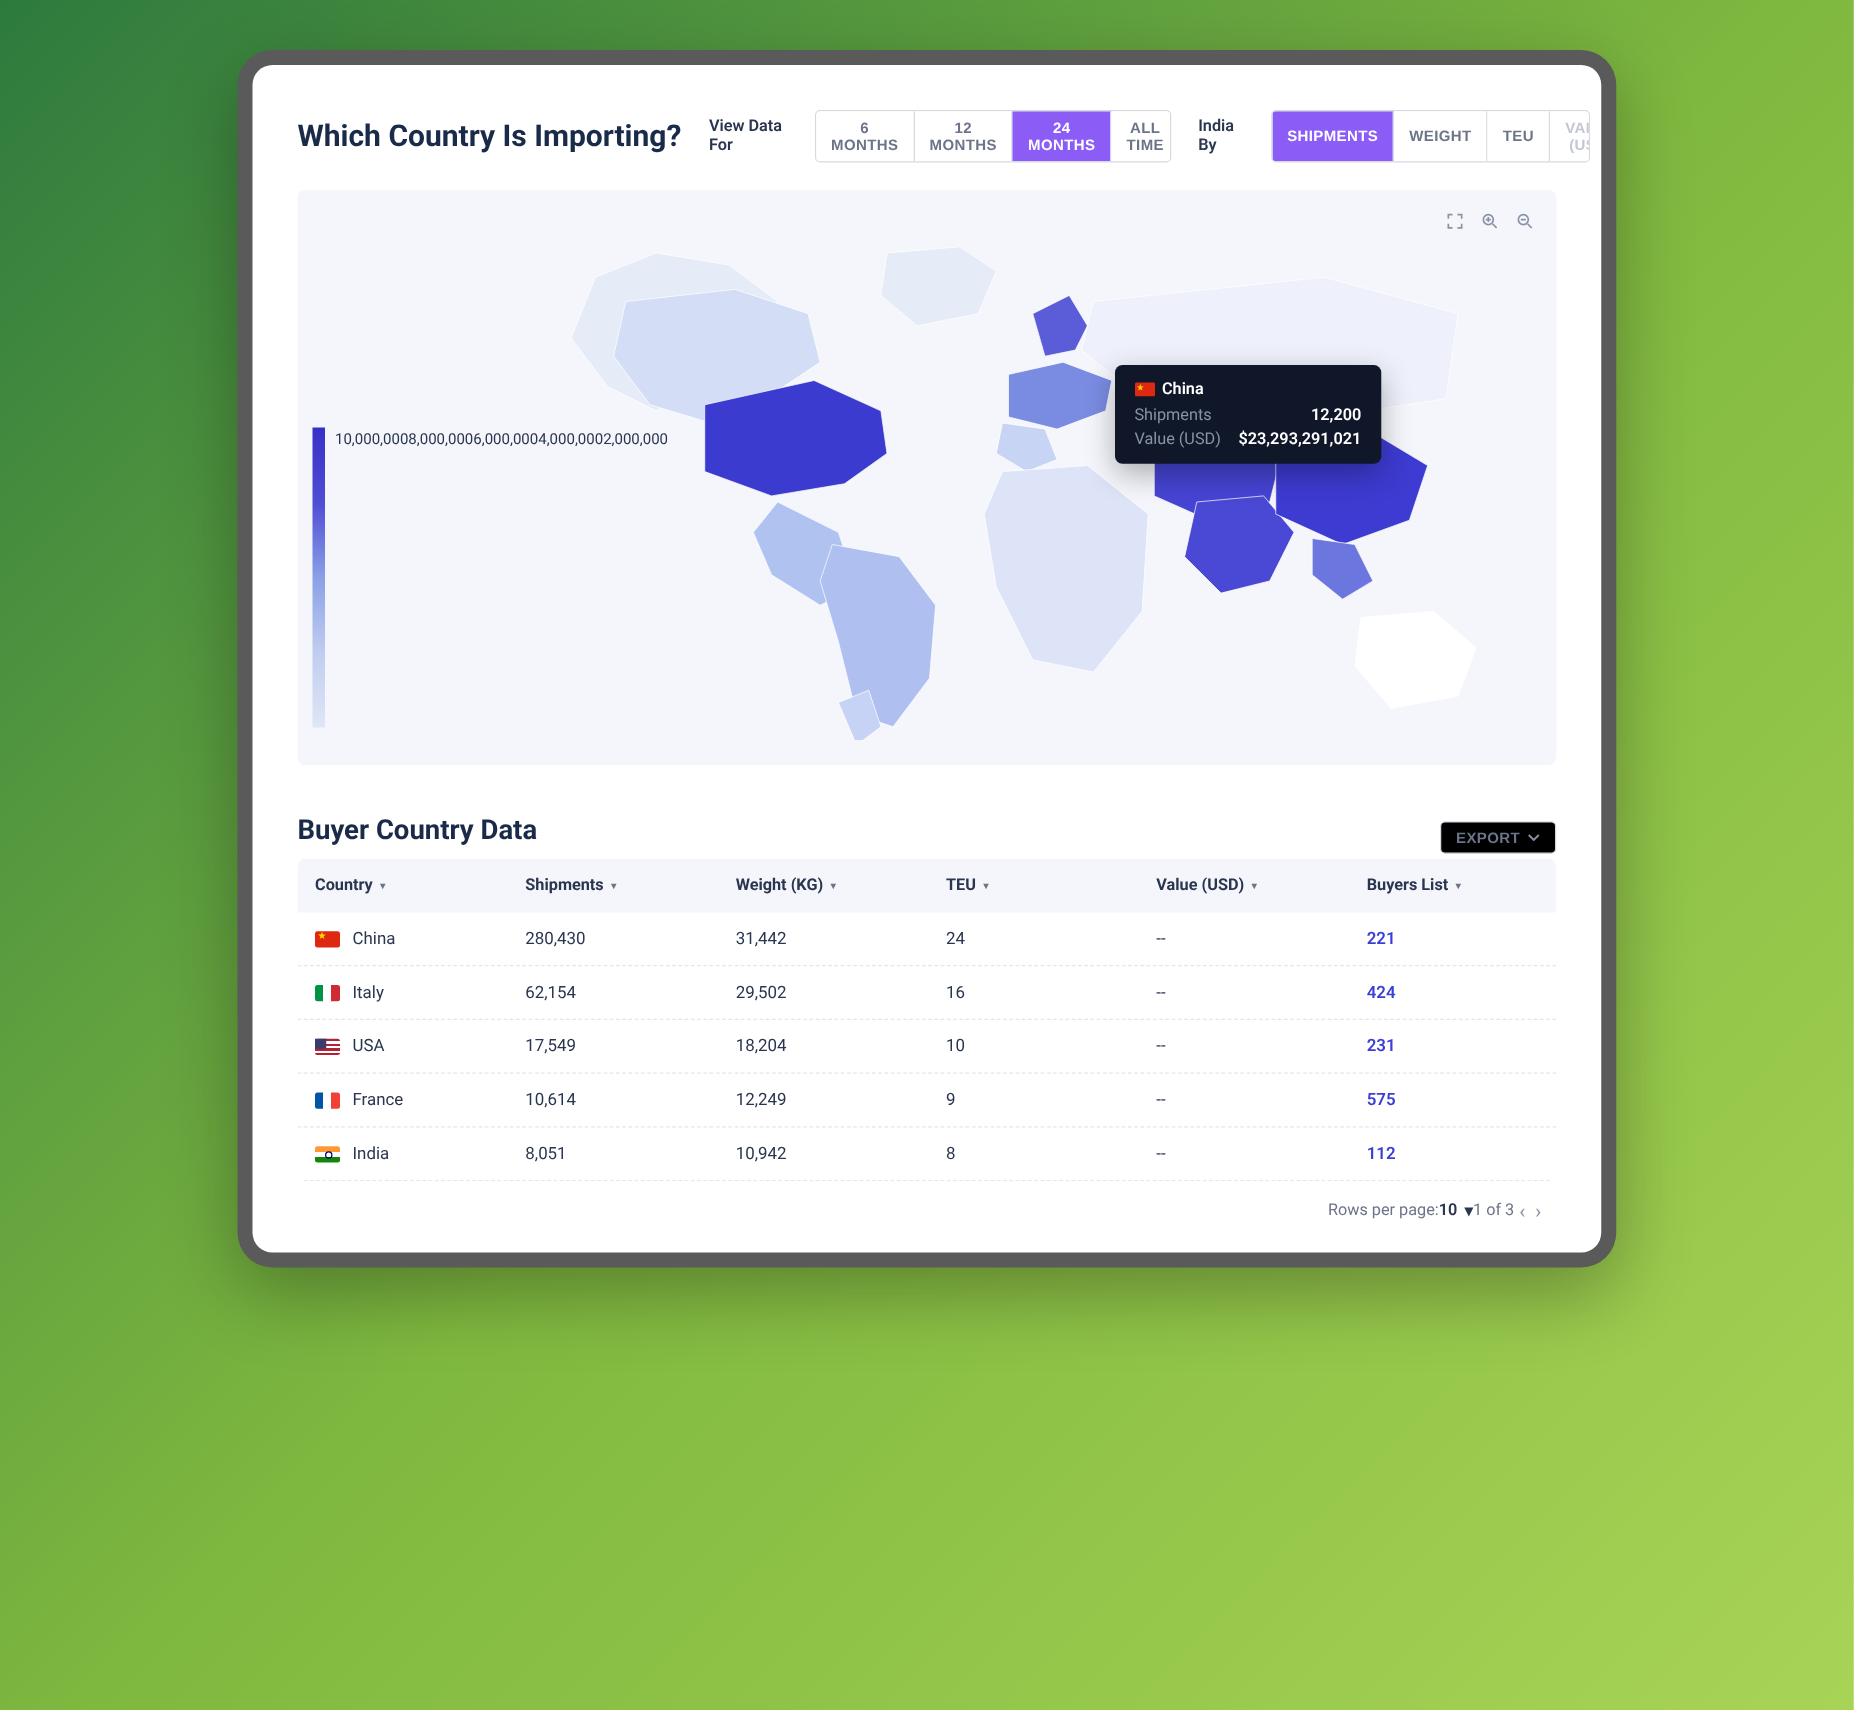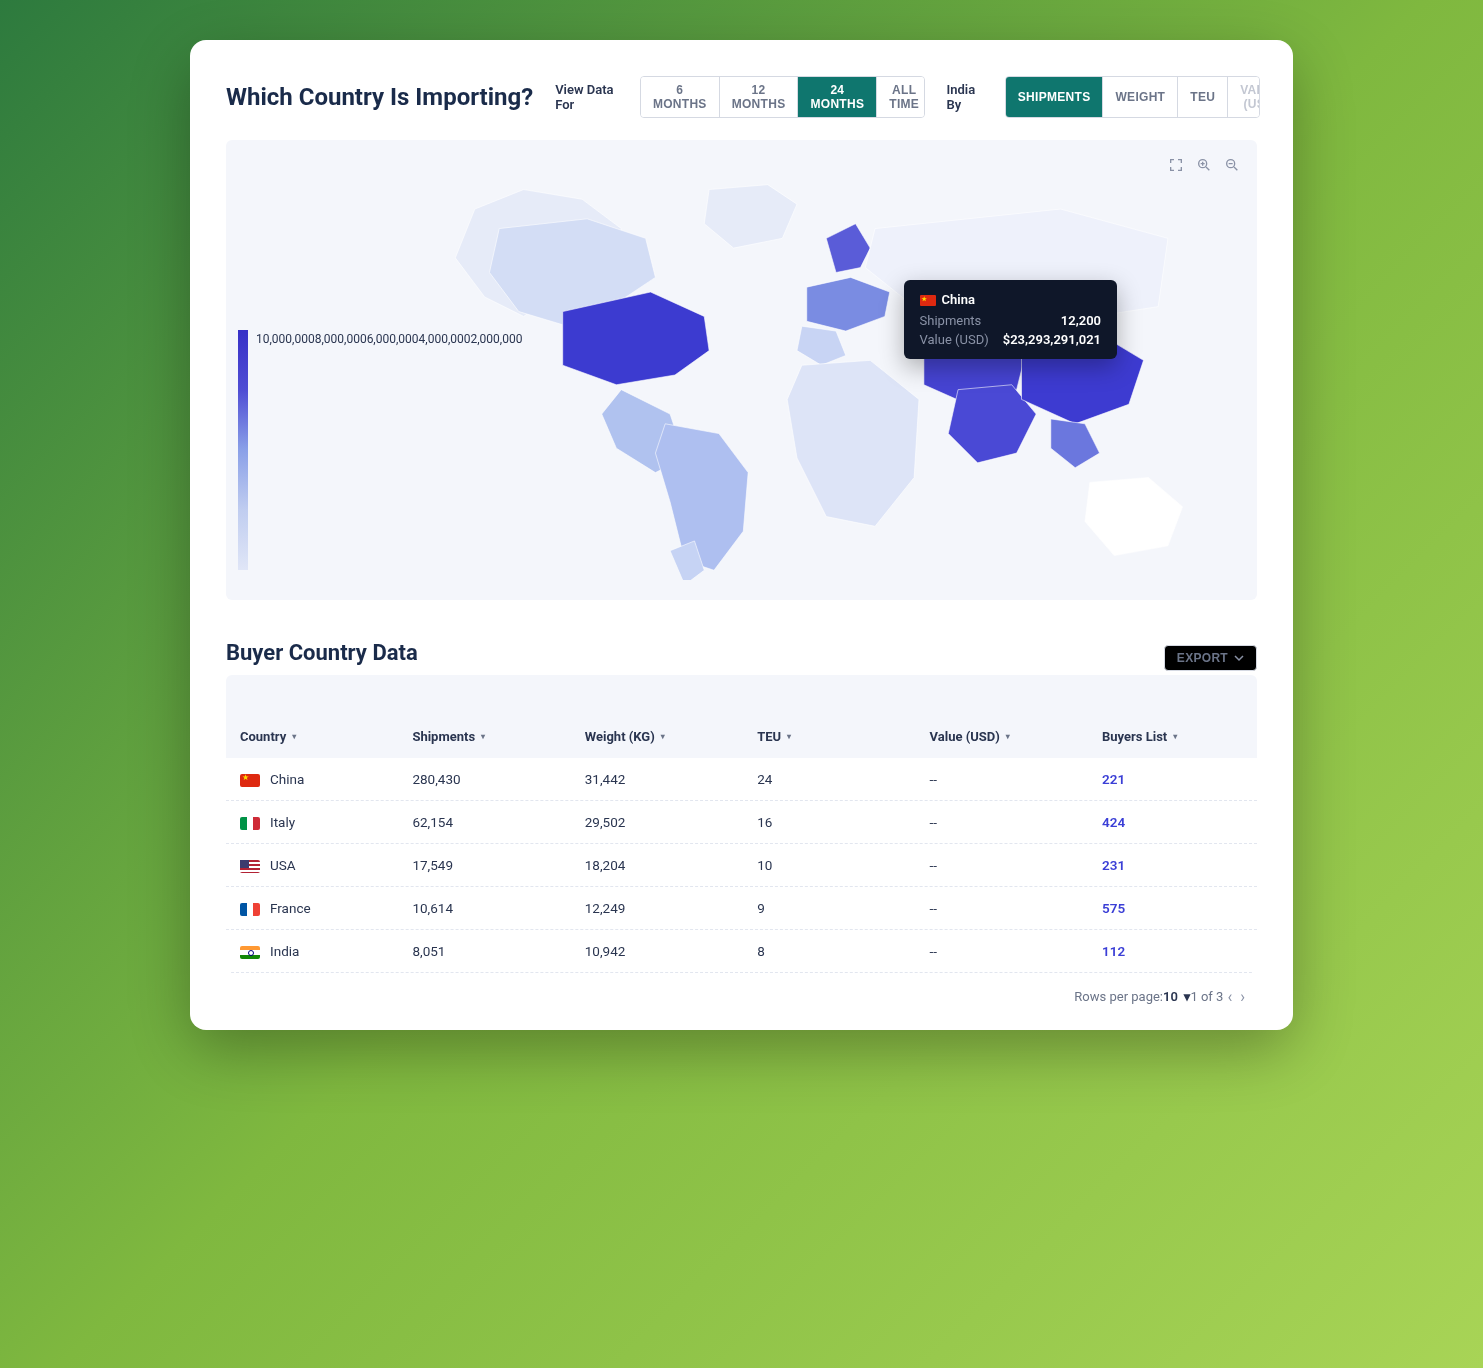--- a/index.html
+++ b/index.html
@@ -9,21 +9,21 @@
       min-height: 1368px;
       width: 1483px;
       padding: 40px 190px 300px 190px;
       display: flex;
       align-items: flex-start;
       justify-content: center;
     }
     .frame {
       background: #5a5a5a;
       border-radius: 28px;
-      padding: 0;
+      padding: 12px;
       box-shadow: 0 20px 60px rgba(0,0,0,0.3);
       width: 1243px;
     }
     .panel {
       background: #fff;
       border-radius: 16px;
       padding: 36px 36px 24px;
     }
     .header-row {
       display: flex;
@@ -60,21 +60,21 @@
       font-weight: 700;
       color: #6b7488;
       background: #fff;
       border: none;
       border-right: 1px solid #d5d9e2;
       cursor: pointer;
       letter-spacing: 0.3px;
     }
     .seg-btn:last-child { border-right: none; }
     .seg-btn.active {
-      background: #0f766e;
+      background: #8b5cf6;
       color: #fff;
     }
     .seg-btn.disabled { color: #c3c7d2; }
     .map-card {
       background: #f4f6fb;
       border-radius: 6px;
       padding: 18px;
       position: relative;
       height: 460px;
       margin-bottom: 40px;
@@ -149,21 +149,21 @@
     .table-head-row {
       display:flex; align-items:center; justify-content:space-between; margin-bottom:0;
     }
     .export-btn {
       border:1px solid #d5d9e2; border-radius:4px; padding:5px 12px; font-size:12px; font-weight:700; color:#6b7488; background:#000000; cursor:pointer; display:inline-flex; align-items:center; gap:6px; letter-spacing:0.3px;
     }
     .table-wrap { border-radius:6px; overflow:hidden; }
     .thead {
       background:#f4f6fb; display:grid; grid-template-columns: 1.1fr 1.1fr 1.1fr 1.1fr 1.1fr 0.9fr; padding:14px 14px;
     }
-    .th { font-size:13px; font-weight:700; color:#2a3550; display:inline-flex; align-items:center; gap:6px;margin-top:40px;}
+    .th { font-size:13px; font-weight:700; color:#2a3550; display:inline-flex; align-items:center; gap:6px;}
     .th .caret { font-size:8px; color:#6b7488;}
     .tr {
       display:grid; grid-template-columns: 1.1fr 1.1fr 1.1fr 1.1fr 1.1fr 0.9fr; padding:13px 14px; border-bottom:1px dashed #e2e6ef; font-size:13.5px; color:#2a3550;
     }
     .flag { display:inline-block; width:20px; height:13px; margin-right:10px; vertical-align:middle; border-radius:2px; background:#ccc; position:relative;}
     .flag.cn { background:#de2910;} .flag.cn::after{content:"★"; color:#ffde00; font-size:8px; position:absolute; left:2px; top:-1px;}
     .flag.it { background:linear-gradient(to right,#009246 33%,#fff 33% 66%,#ce2b37 66%);}
     .flag.us { background:linear-gradient(to bottom,#b22234 0 15%,#fff 15% 30%,#b22234 30% 45%,#fff 45% 60%,#b22234 60% 75%,#fff 75% 90%,#b22234 90%);} .flag.us::before{content:""; position:absolute; width:9px; height:8px; background:#3c3b6e;}
     .flag.fr { background:linear-gradient(to right,#0055a4 33%,#fff 33% 66%,#ef4135 66%);}
     .flag.in { background:linear-gradient(to bottom,#ff9933 33%,#fff 33% 66%,#138808 66%);} .flag.in::after{content:""; position:absolute; width:4px; height:4px; border:0.8px solid #000080; border-radius:50%; left:8px; top:4.5px;}

